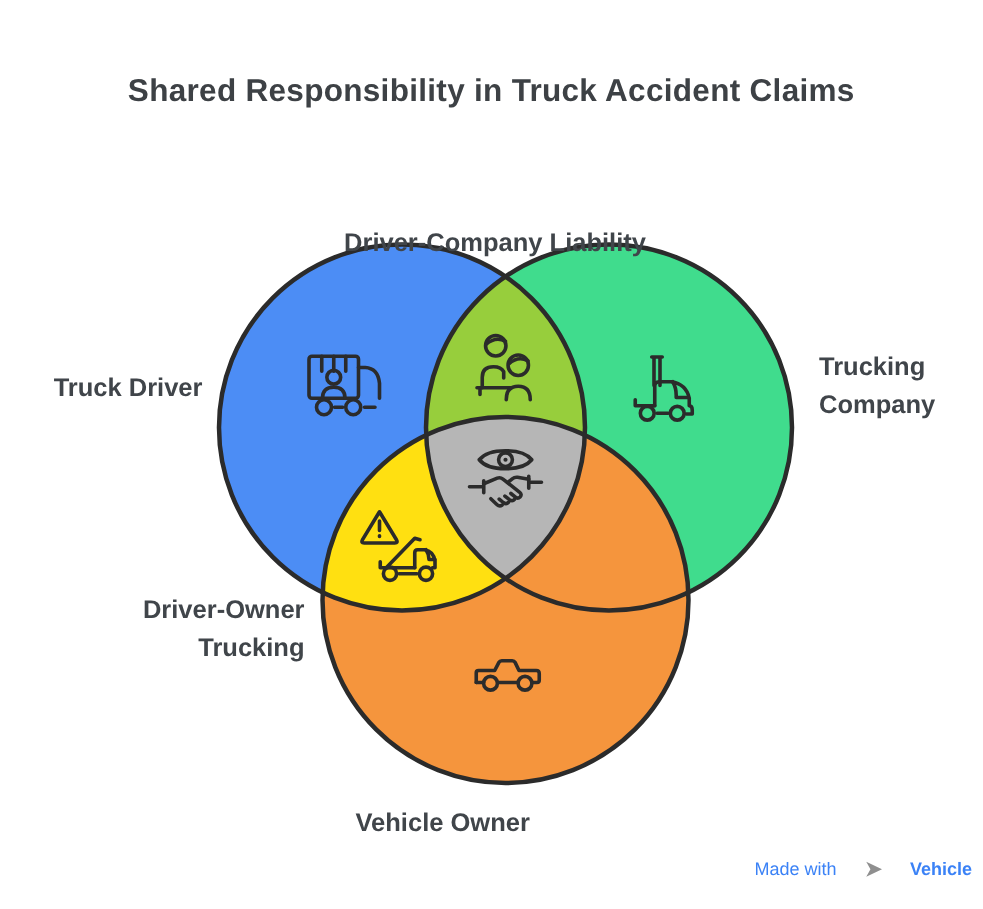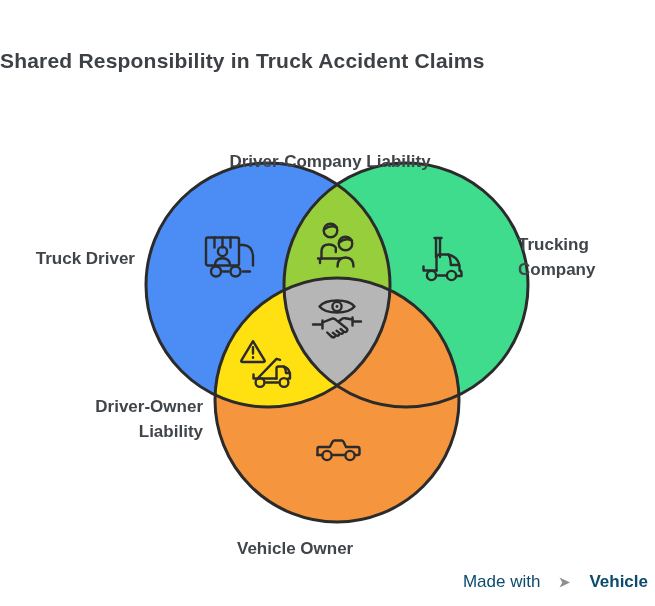--- a/index.html
+++ b/index.html
@@ -2,30 +2,30 @@
 <html><head>
 <meta charset="utf-8">
 <style>
   * { margin:0; padding:0; box-sizing:border-box; }
   html,body { width:655px; height:606px; background:#ffffff; overflow:hidden;
               font-family:"Liberation Sans", sans-serif; }
   .stage { position:relative; width:655px; height:606px; background:#ffffff; }
   svg.venn { position:absolute; left:0; top:0; }
   .icon { fill:none; stroke-width:2.4; stroke-linecap:round; stroke-linejoin:round; }
   .outline { fill:none; stroke-width:3; }
-  .title { position:absolute; left:0; top:49px; width:655px; text-align:left;
+  .title { position:absolute; left:0; top:49px; width:655px; text-align:center;
            font-size:21px; font-weight:700; color:#3d4145; letter-spacing:0.2px; }
   .lbl { position:absolute; font-size:17px; font-weight:600; color:#40454a; line-height:25px; }
   .lbl-driver-company { left:180px; top:125px; width:300px; text-align:center;margin-top:24px; }
   .lbl-truck-driver   { left:8px;  top:246px; width:127px; text-align:right; }
-  .lbl-trucking-co    { left:518px; top:232px; width:100px; text-align:left; }
+  .lbl-trucking-co    { left:546px; top:232px; width:100px; text-align:left; }
   .lbl-driver-owner   { left:83px; top:394px; width:120px; text-align:right; }
   .lbl-vehicle-owner  { left:237px; top:536px; width:200px; text-align:left; }
   .watermark { position:absolute; right:7px; top:572px; display:flex; align-items:center;
-               gap:18px; font-size:17px; color:#0c4a6e; font-weight:500; }
+               gap:18px; font-size:12px; color:#3b82f6; font-weight:500; }
   .watermark .brand { font-weight:700; }
   .watermark svg { display:block; }
 </style>
 </head>
 <body>
 
 <div class="stage">
 
   <svg class="venn" width="655" height="606" viewBox="0 0 655 606">
     <defs>
@@ -124,21 +124,21 @@
   </svg>
 
   <div class="title">Shared Responsibility in Truck Accident Claims</div>
 
   <div class="lbl lbl-driver-company">Driver-Company Liability</div>
 
   <div class="lbl lbl-truck-driver">Truck Driver</div>
 
   <div class="lbl lbl-trucking-co">Trucking Company</div>
 
-  <div class="lbl lbl-driver-owner">Driver-Owner Liability</div>
+  <div class="lbl lbl-driver-owner">Driver-Owner Trucking</div>
 
   <div class="lbl lbl-vehicle-owner">Vehicle Owner</div>
 
   <div class="watermark">
     <span>Made with</span>
     <svg width="13" height="13" viewBox="0 0 13 13">
       <path d="M1.5 1.5 L12 6.5 L1.5 11.5 L4.3 6.5 Z" fill="#8f8f8f"></path>
     </svg>
     <span class="brand">Vehicle</span>
   </div>

